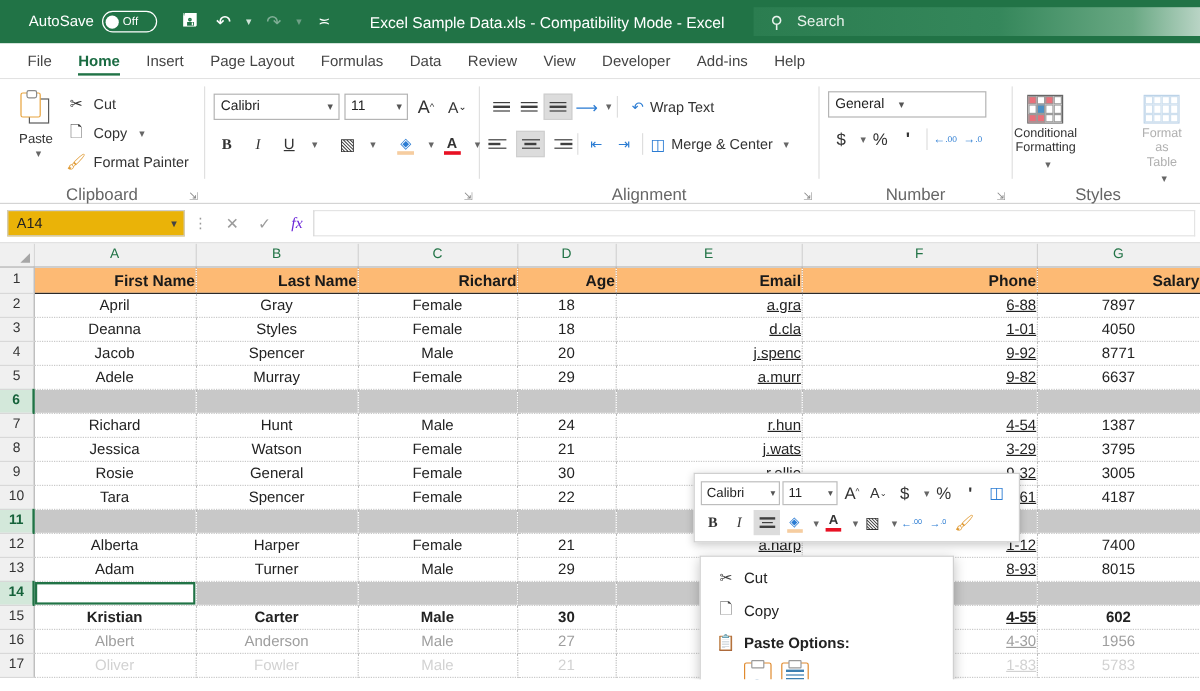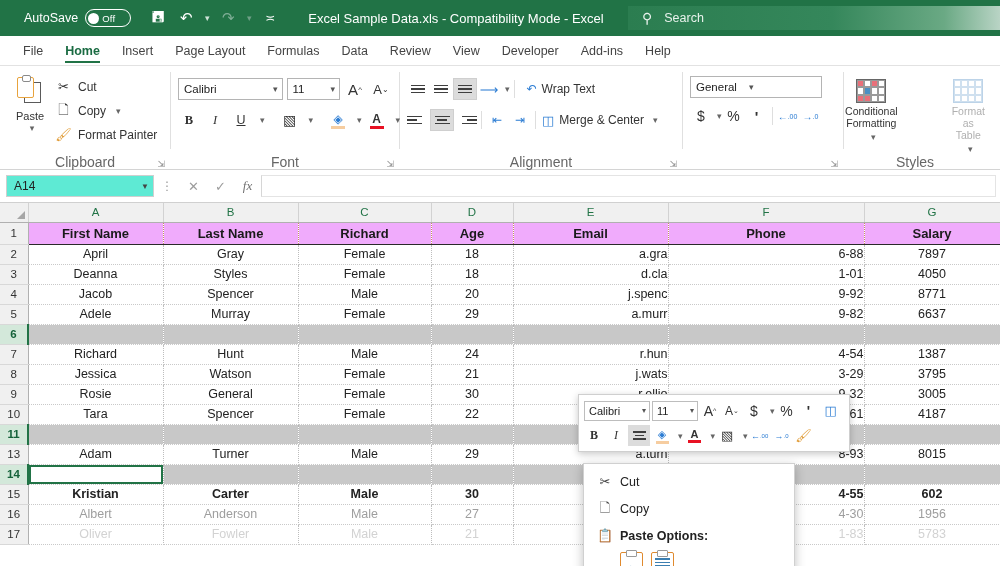--- a/index.html
+++ b/index.html
@@ -136,28 +136,28 @@
   .cf-ico div { border: .5px solid #9a9a9a; }
   .fat-ico { width: 30px; height: 24px; border: 1.4px solid #bcd3e8; display: grid; grid-template-columns: repeat(4,1fr); grid-template-rows: repeat(3,1fr); position: relative; }
   .fat-ico div { border: .5px solid #cfe0ef; }
 
   
   .fbar {
     height: 33px; background: #fff; display: flex; align-items: center;
     padding: 0 0 0 6px; border-bottom: 1px solid #d0d0d0; gap: 0;
   }
   .namebox {
-    width: 148px; height: 22px; border: 1px solid #cfcfcf; background: #5eead4;
+    width: 148px; height: 22px; border: 1px solid #cfcfcf; background: #eab308;
     display: flex; align-items: center; padding: 0 4px 0 7px; font-size: 12px; color: #222;
   }
   .namebox .nv { flex: 1; }
   .namebox .nc { font-size: 8px; color: #444; }
   .fb-dots { width: 26px; text-align: center; color: #9a9a9a; font-size: 12px; letter-spacing: 0; }
   .fb-btn { width: 27px; height: 22px; display: flex; align-items: center; justify-content: center; font-size: 13px; color: #9c9c9c; }
-  .fb-fx { width: 27px; height: 22px; display: flex; align-items: center; justify-content: center; font-size: 13px; color: #737373; font-style: italic; font-family: "Liberation Serif", serif; }
+  .fb-fx { width: 27px; height: 22px; display: flex; align-items: center; justify-content: center; font-size: 13px; color: #6d28d9; font-style: italic; font-family: "Liberation Serif", serif; }
   .fb-input { flex: 1; height: 22px; border: 1px solid #e4e4e4; border-left: 1px solid #d6d6d6; background: #fff; margin-right: 4px; }
 
   
   .gridwrap { position: relative; height: 363px; overflow: hidden; background: #fff; }
   table.grid { border-collapse: collapse; table-layout: fixed; width: 1000px; }
   table.grid td, table.grid th { padding: 0; font-weight: normal; }
   .colhdr-row th {
     height: 19px; background: #f0f0f0; border-right: 1px solid #d2d2d2;
     border-bottom: 1px solid #b0b0b0; color: #217346; font-size: 11.5px;
     text-align: center; vertical-align: middle;
@@ -172,34 +172,35 @@
     border-bottom: 1px solid #d8d8d8; color: #333; font-size: 11.5px;
     text-align: center; vertical-align: middle; width: 28px;
   }
   .rowhdr.sel { background: #d3e8da; color: #15623a; font-weight: bold; border-right: 2.5px solid #217346; }
   .cell {
     height: 20px; border-right: 1px dotted #bdbdbd; border-bottom: 1px dotted #c9c9c9;
     font-size: 12.5px; color: #222; text-align: center; vertical-align: middle;
     overflow: hidden; white-space: nowrap;
   }
   tr.hdrrow .cell {
-    background: #f0abfc; font-weight: bold; font-size: 13px; color: #1a1a1a;
+    background: #fdba74; font-weight: bold; font-size: 13px; color: #1a1a1a;
     border-bottom: 1.5px solid #2a2a2a; border-right: 1px dotted #c08f63;
     height: 22px;
+    text-align: right;
   }
   tr.selrow .cell { background: #c8c8c8; border-right: 1px dotted #b5b5b5; }
   tr.bold .cell { font-weight: bold; }
   tr.f1 .cell { color: #9e9e9e; }
   tr.f2 .cell { color: #d2d2d2; }
   .activecell { position: relative; background: #fff !important; }
   .activecell::after {
     content: ""; position: absolute; left: 0; top: 0; right: 0; bottom: 0;
     border: 2px solid #217346; pointer-events: none;
   }
-  .ralign { text-align: right; padding-right: 6px; }
+  .ralign { text-align: right; padding-right: 6px; text-decoration: underline; }
 
   
   .mini {
     position: absolute; left: 578px; top: 191px; width: 272px; height: 58px;
     background: #fff; border: 1px solid #cfcfcf; box-shadow: 0 2px 7px rgba(0,0,0,.22);
     padding: 3px 5px; z-index: 40;
   }
   .mini-row { display: flex; align-items: center; gap: 2px; height: 25px; }
   .mini .msel {
     height: 20px; border: 1px solid #bdbdbd; background: #fff; display: flex;
@@ -333,21 +334,20 @@
           <div class="vdiv"></div>
           <div class="ibtn" style="flex-direction:column;font-size:12px;color:#2b7cd3">◈<i style="display:block;width:14px;height:3px;background:#f6cda0"></i></div>
           <div class="caret">▾</div>
           <div class="ibtn" style="flex-direction:column;font-size:12px">
               <b>A</b>
               <i style="display:block;width:14px;height:3px;background:#e81123"></i>
             </div>
           <div class="caret">▾</div>
         </div>
       </div>
-      <div class="glabel">Font</div>
       <div class="dlg">⇲</div>
     </div>
     <div class="gdiv"></div>
 
     <div class="grp" style="width:282px">
       <div class="gbody" style="flex-direction:column;gap:5px;padding-top:6px">
         <div class="al-row">
           <div class="ibtn">
               <span class="alico">
                 <i style="width:14px;margin:0 auto"></i>
@@ -430,20 +430,21 @@
               <span>%</span>
             </div>
           <div class="ibtn" style="font-size:15px;font-weight:bold">
               <span>'</span>
             </div>
           <div class="vdiv"></div>
           <div class="ibtn" style="font-size:10px;color:#2b7cd3">←<sub style="font-size:7px">.00</sub></div>
           <div class="ibtn" style="font-size:10px;color:#2b7cd3">→<sub style="font-size:7px">.0</sub></div>
         </div>
       </div>
+      <div class="glabel">Number</div>
       <div class="dlg">⇲</div>
     </div>
     <div class="gdiv"></div>
 
     <div class="grp" style="width:142px">
       <div class="gbody" style="gap:6px;padding-top:6px;justify-content:center">
         <div class="style-btn">
           <div class="cf-ico">
             <div style="background:#e9707a"></div>
               <div style="background:#fff"></div>
@@ -629,20 +630,30 @@
             <td class="rowhdr sel">11</td>
             <td class="cell"></td>
             <td class="cell"></td>
             <td class="cell"></td>
             <td class="cell"></td>
             <td class="cell ralign"></td>
             <td class="cell ralign"></td>
             <td class="cell"></td>
           </tr>
           <tr>
+            <td class="rowhdr">12</td>
+            <td class="cell">Alberta</td>
+            <td class="cell">Harper</td>
+            <td class="cell">Female</td>
+            <td class="cell">21</td>
+            <td class="cell ralign">a.harp</td>
+            <td class="cell ralign">1-12</td>
+            <td class="cell">7400</td>
+          </tr>
+          <tr>
             <td class="rowhdr">13</td>
             <td class="cell">Adam</td>
             <td class="cell">Turner</td>
             <td class="cell">Male</td>
             <td class="cell">29</td>
             <td class="cell ralign">a.turn</td>
             <td class="cell ralign">8-93</td>
             <td class="cell">8015</td>
           </tr>
           <tr class="selrow">

